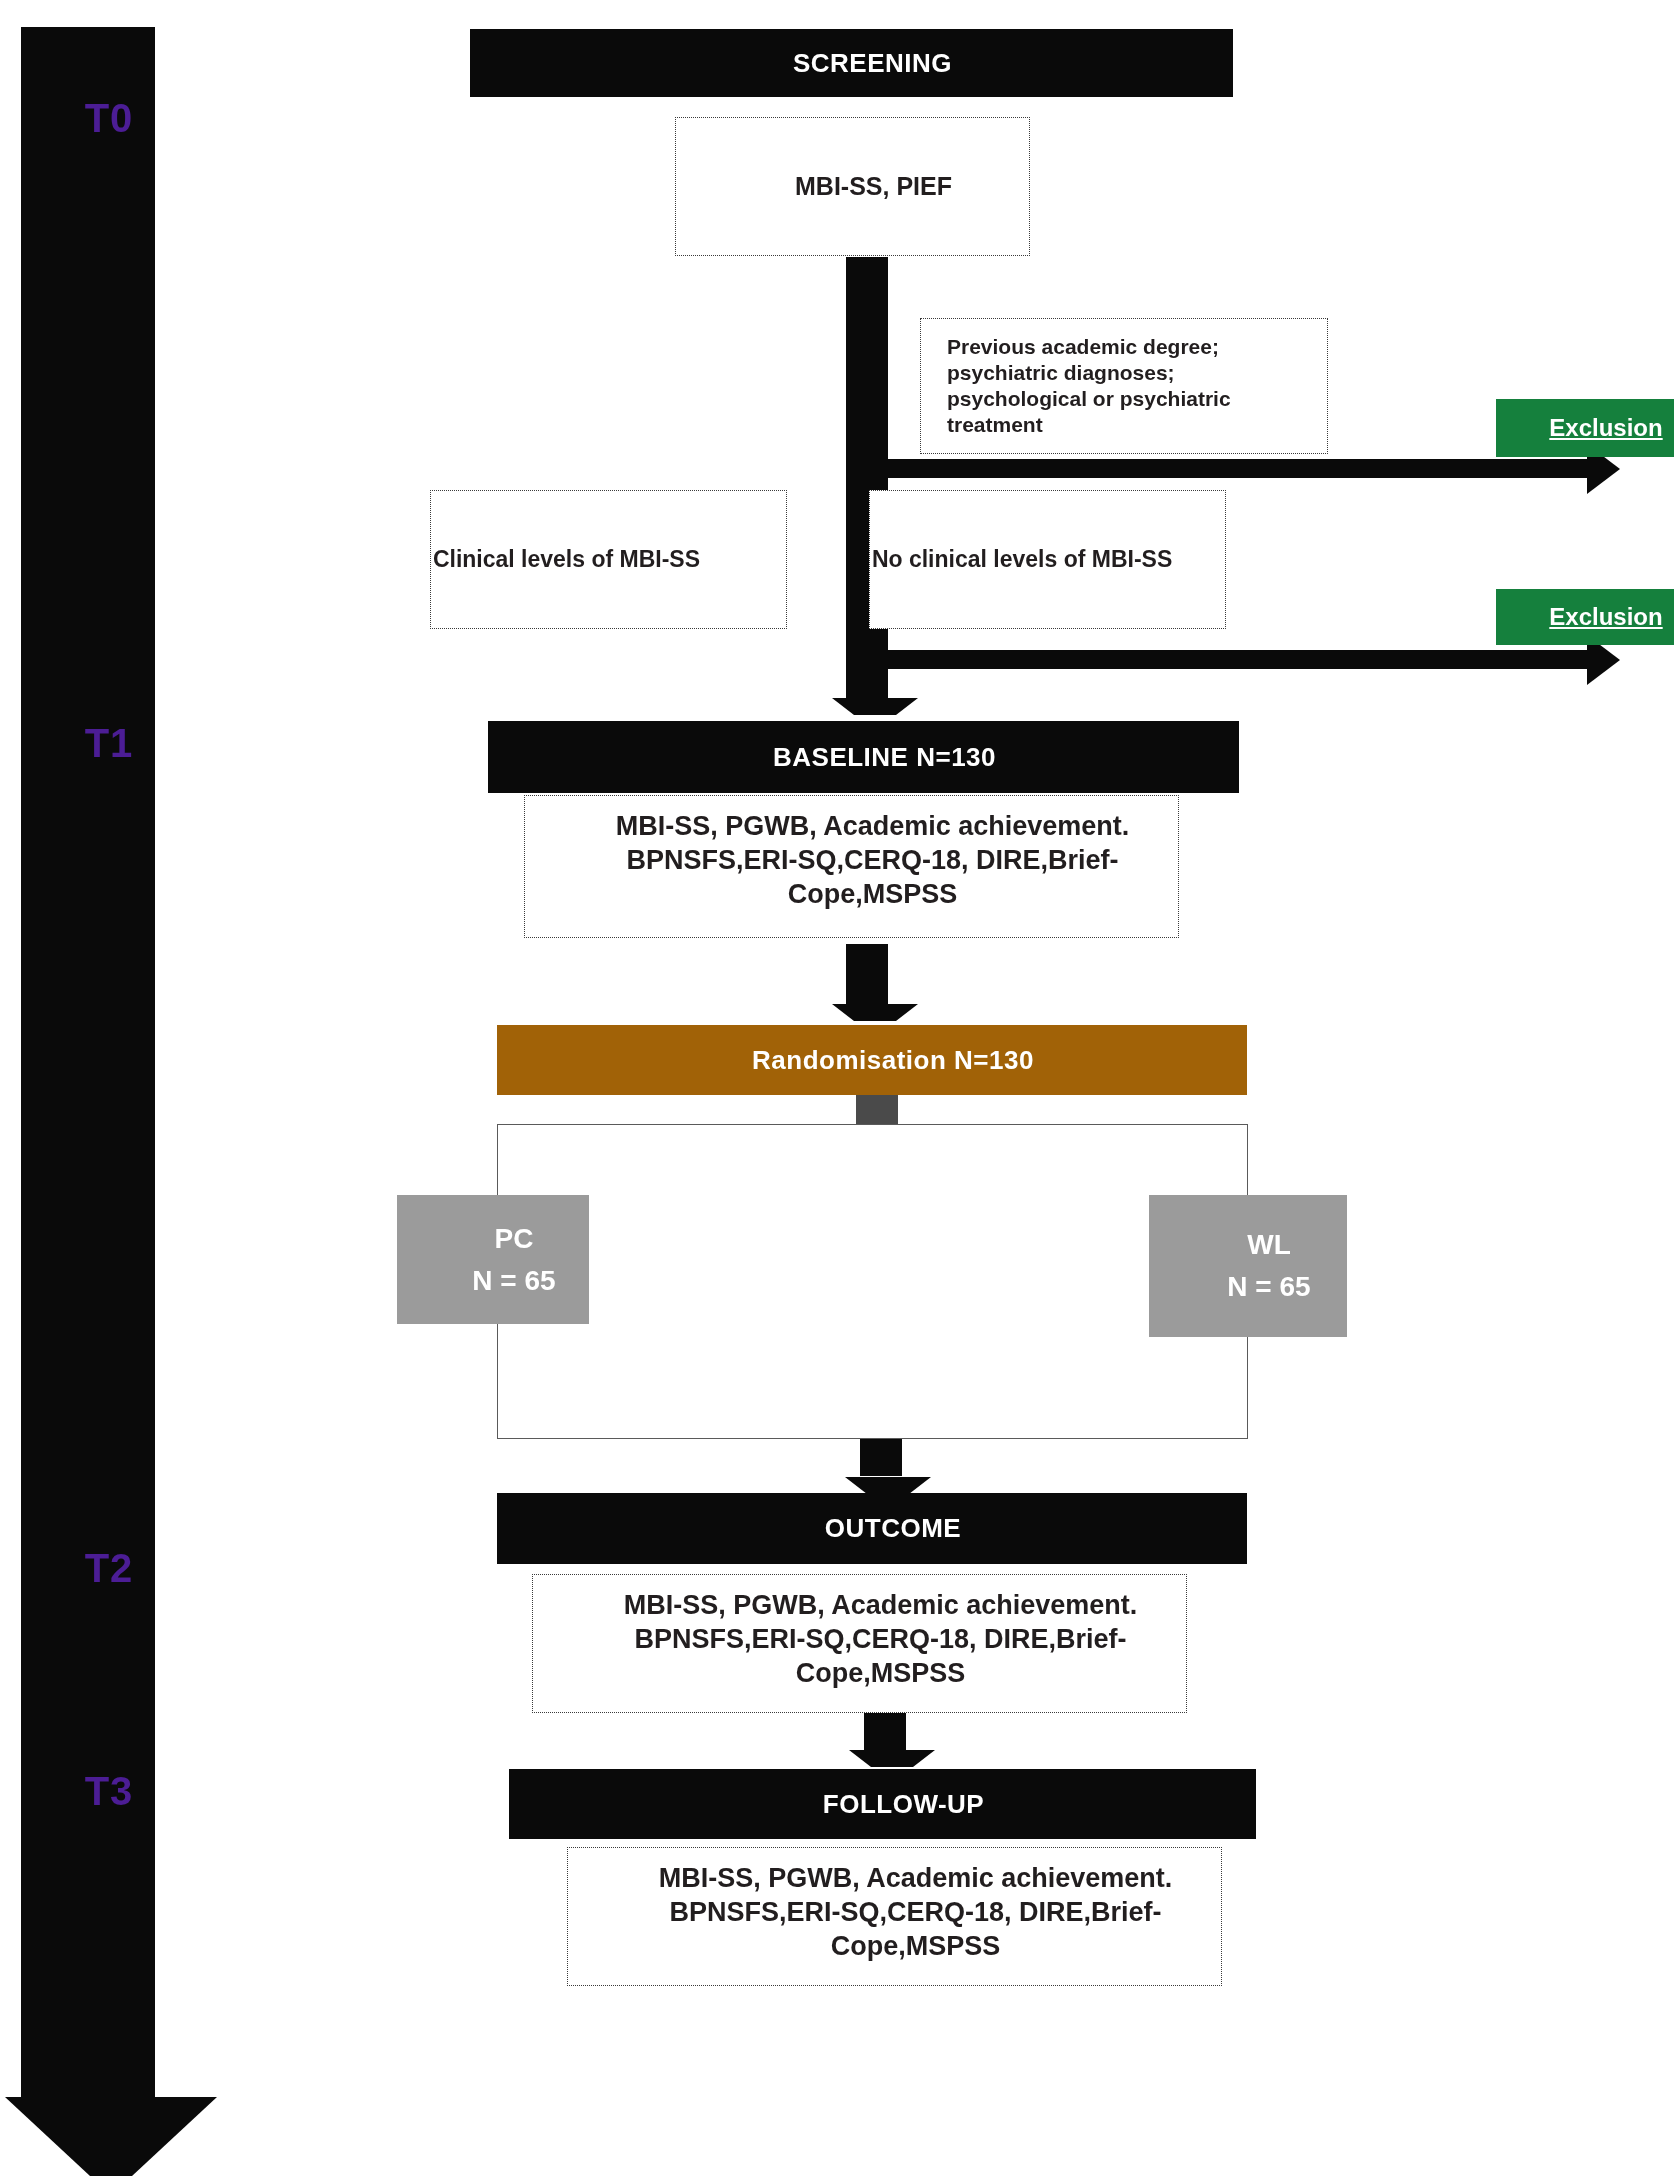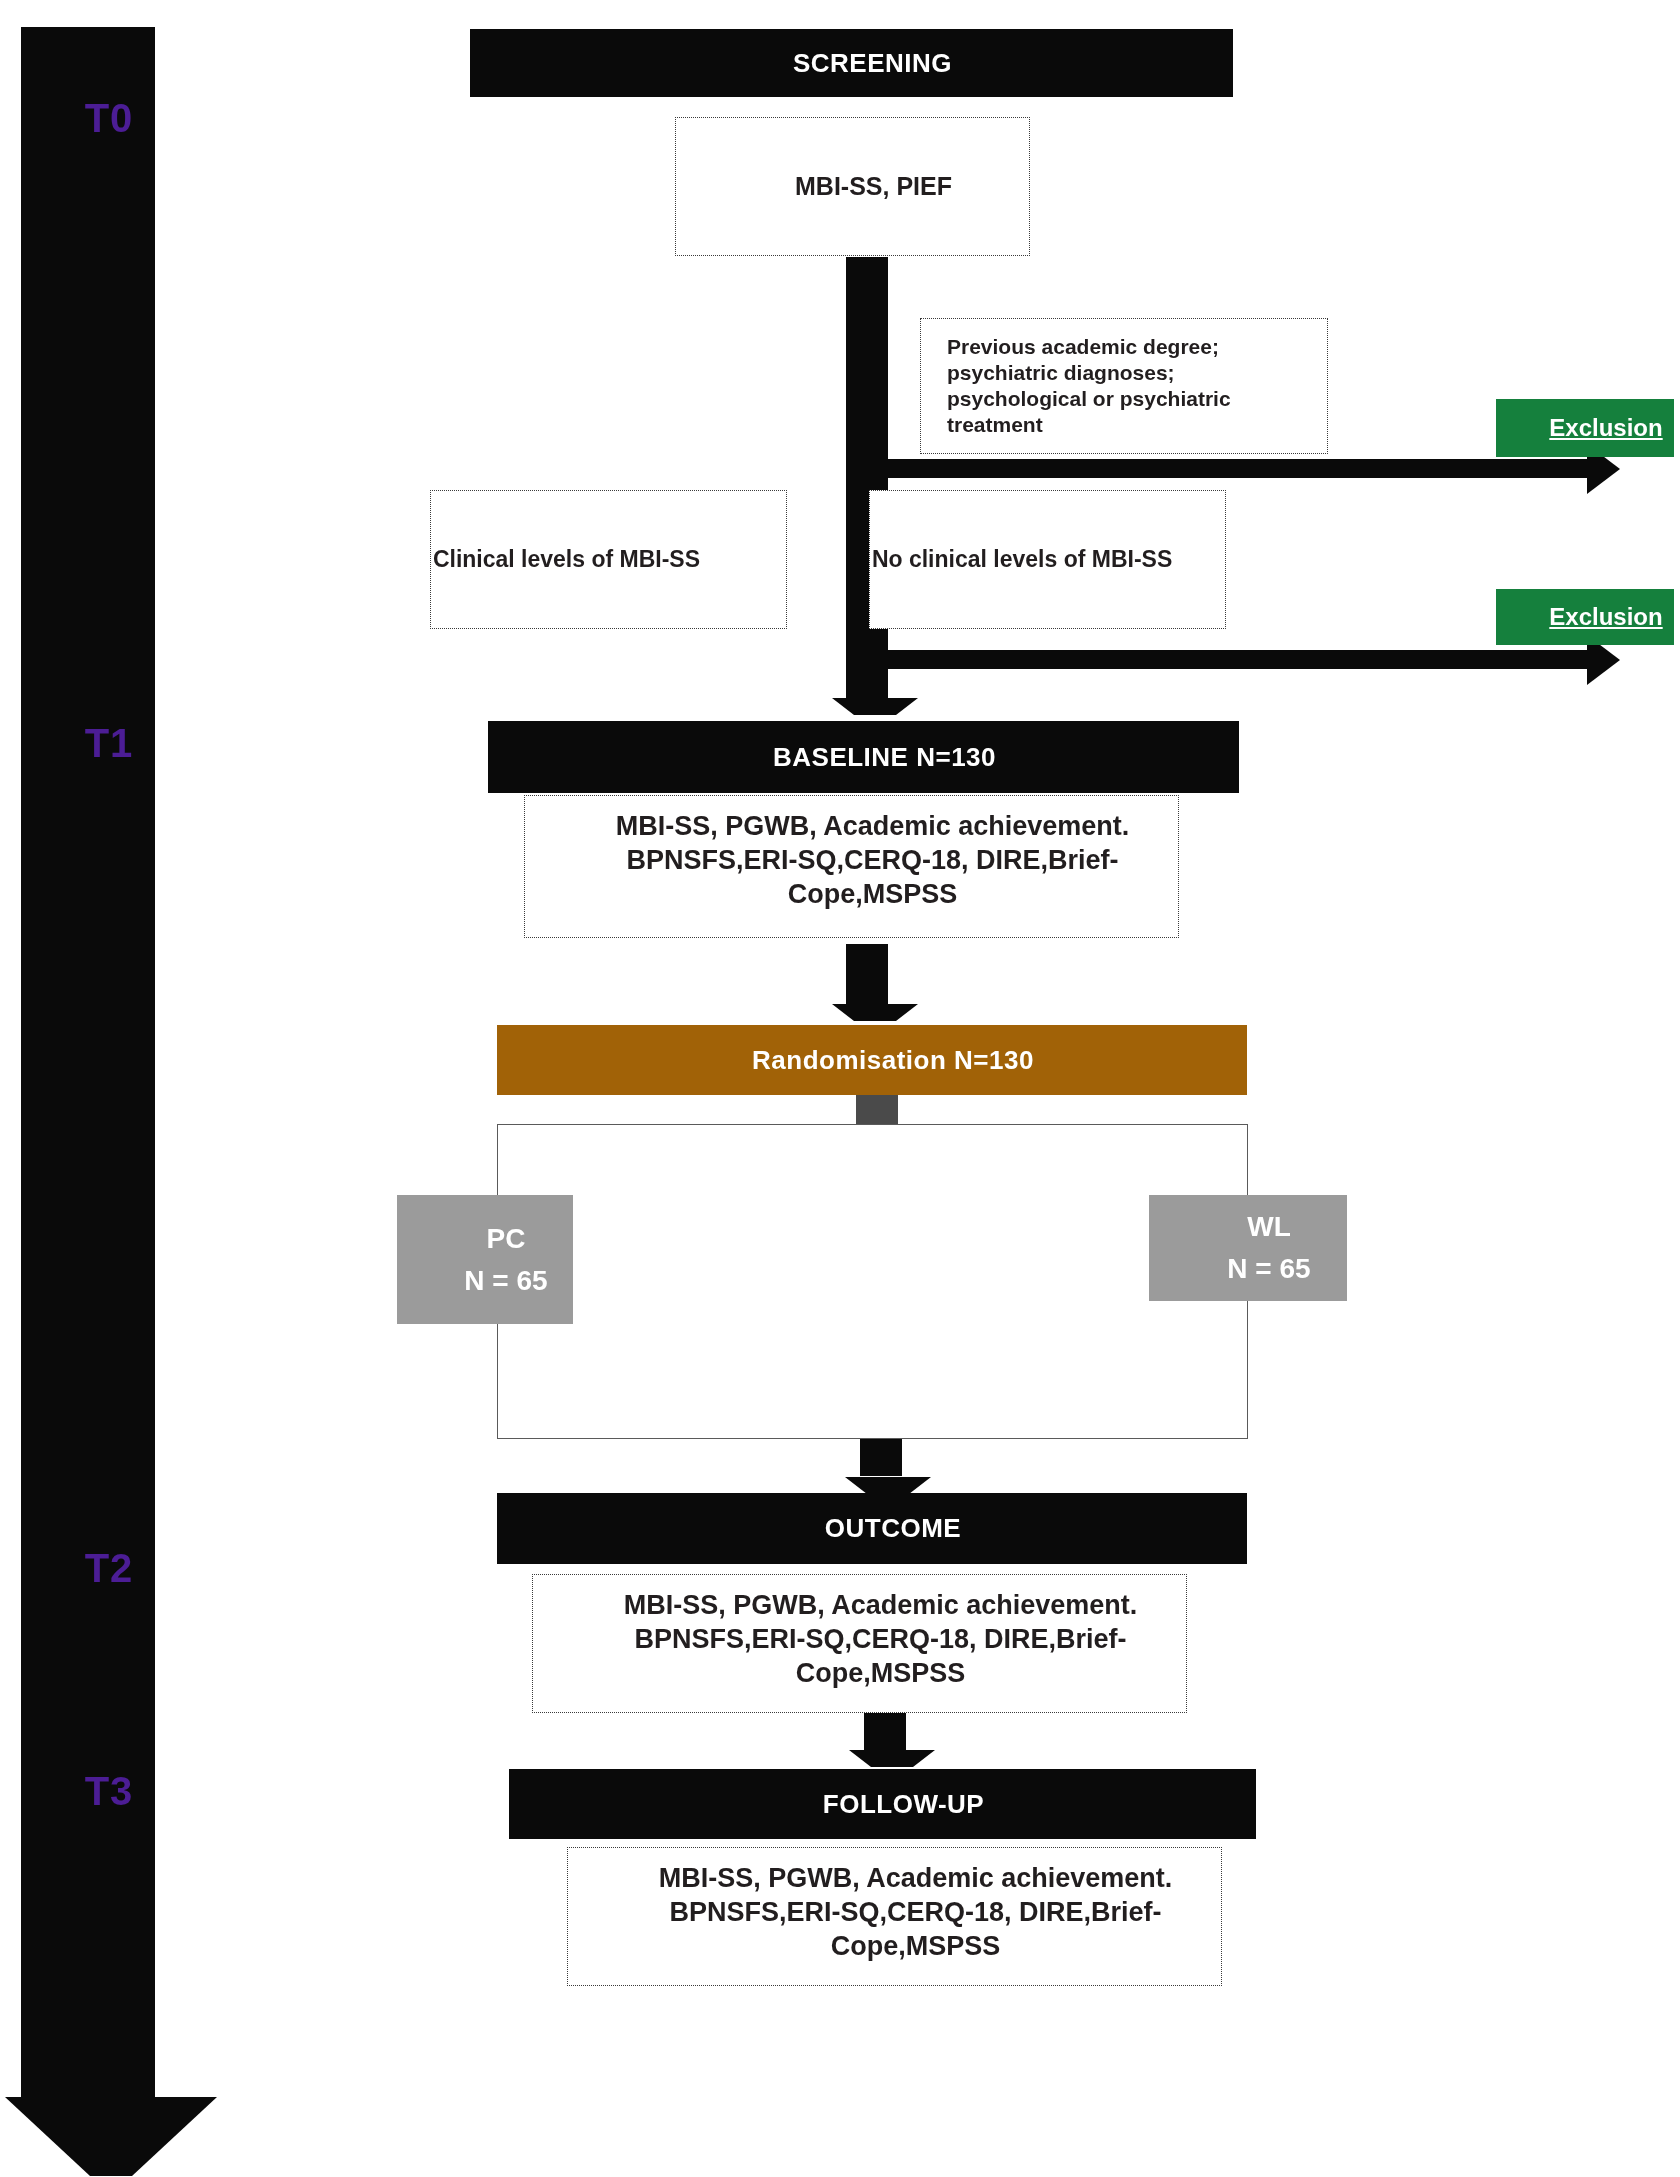--- a/index.html
+++ b/index.html
@@ -39,22 +39,22 @@
                   font-size:23px;padding-left:1.9px;}
   .box-measures{font-size:27px;line-height:34px;text-align:center;padding-top:12.5px;}
   .box-m1{left:524px;top:795px;width:655px;height:143px;}
   .box-m2{left:532px;top:1574px;width:655px;height:139px;}
   .box-m3{left:567px;top:1847px;width:655px;height:139px;}
   .mline{display:block;}
 
   
   .gbox{background:#9b9b9b;color:#ffffff;font-weight:bold;display:flex;flex-direction:column;
         align-items:center;justify-content:center;}
-  .box-pc{left:397px;top:1195px;width:176px;height:129px;font-size:28px;line-height:42px;}
-  .box-wl{left:1149px;top:1195px;width:198px;height:106px;font-size:28px;line-height:42px;}
+  .box-pc{left:397px;top:1195px;width:192px;height:129px;font-size:28px;line-height:42px;}
+  .box-wl{left:1149px;top:1195px;width:198px;height:142px;font-size:28px;line-height:42px;}
   .box-excl{background:#15803d;color:#ffffff;font-weight:bold;display:flex;align-items:center;
             justify-content:center;font-size:24px;text-decoration:underline;}
   .box-excl1{left:1496px;top:399px;width:178px;height:58px;}
   .box-excl2{left:1496px;top:589px;width:178px;height:56px;}
 
   
   .vline{background:#0a0a0a;width:15.4px;}
   .vl-1{left:846px;top:257px;height:442px;}
   .vl-2{left:846px;top:944px;height:60px;}
   .vl-3{left:860px;top:1439px;height:37px;}

